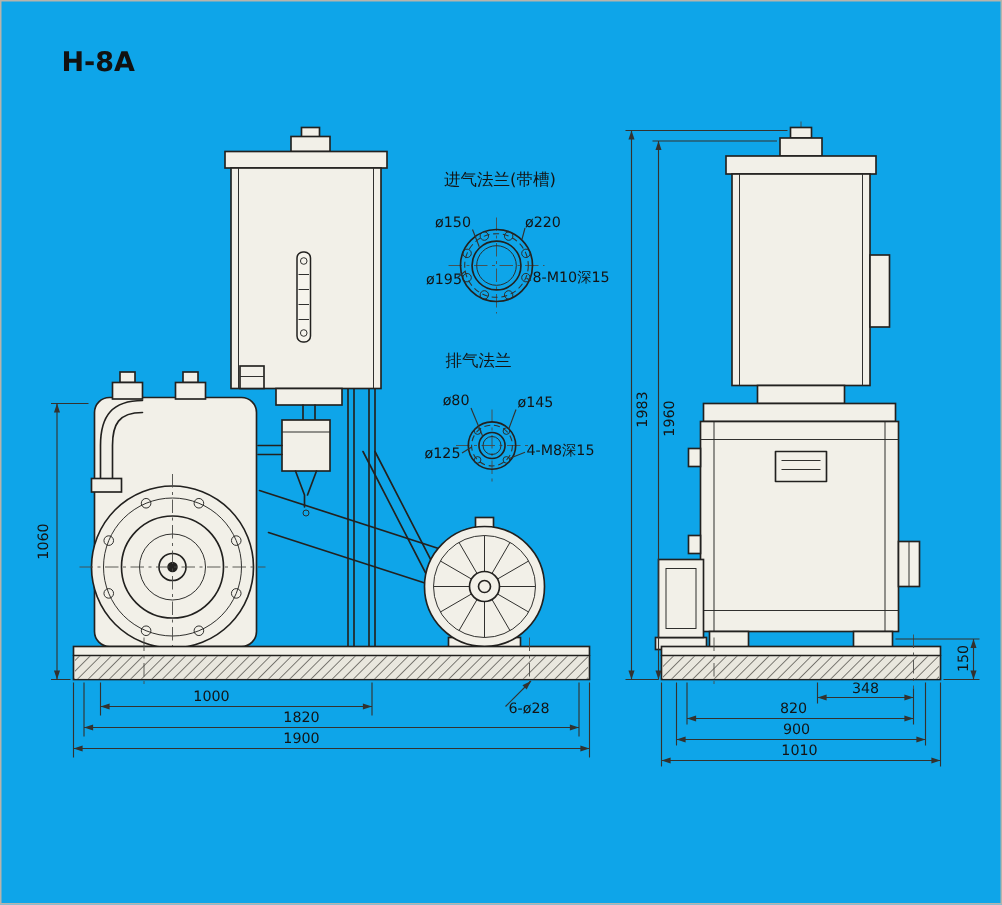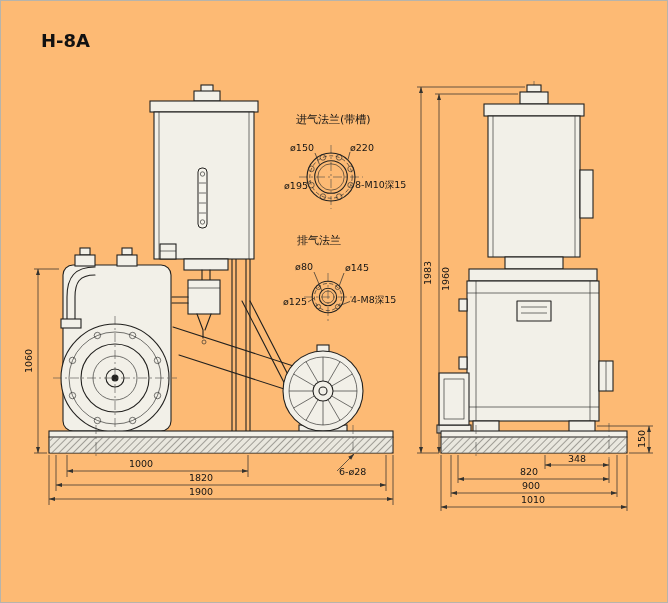--- a/index.html
+++ b/index.html
@@ -1,16 +1,16 @@
 <!DOCTYPE html>
 <html><head>
 <meta charset="utf-8">
 <style>
   html,body{margin:0;padding:0;background:#d8d6cf;}
-  .stage{position:relative;width:668px;height:603px;background:#fdba74;border:1px solid #b7b4ab;
+  .stage{position:relative;width:668px;height:603px;background:#0ea5e9;border:1px solid #b7b4ab;
          box-sizing:border-box;font-family:"DejaVu Sans",sans-serif;overflow:hidden;}
   svg{display:block;}
   .ln{fill:none;stroke:#22211f;stroke-width:1.1;stroke-linecap:round;stroke-linejoin:round;}
   .thin{fill:none;stroke:#2a2a28;stroke-width:0.65;}
   .fillb{fill:#f2f0e8;stroke:#22211f;stroke-width:1.1;}
   .fillw{fill:#f6f4ec;stroke:#22211f;stroke-width:1;}
   .dim{fill:none;stroke:#33322f;stroke-width:0.75;}
   .cl{fill:none;stroke:#4a4946;stroke-width:0.6;stroke-dasharray:9 3 2 3;}
   .dash{fill:none;stroke:#33322f;stroke-width:0.7;stroke-dasharray:4 2.5;}
   .t-dim{font-size:9.5px;fill:#141414;}

